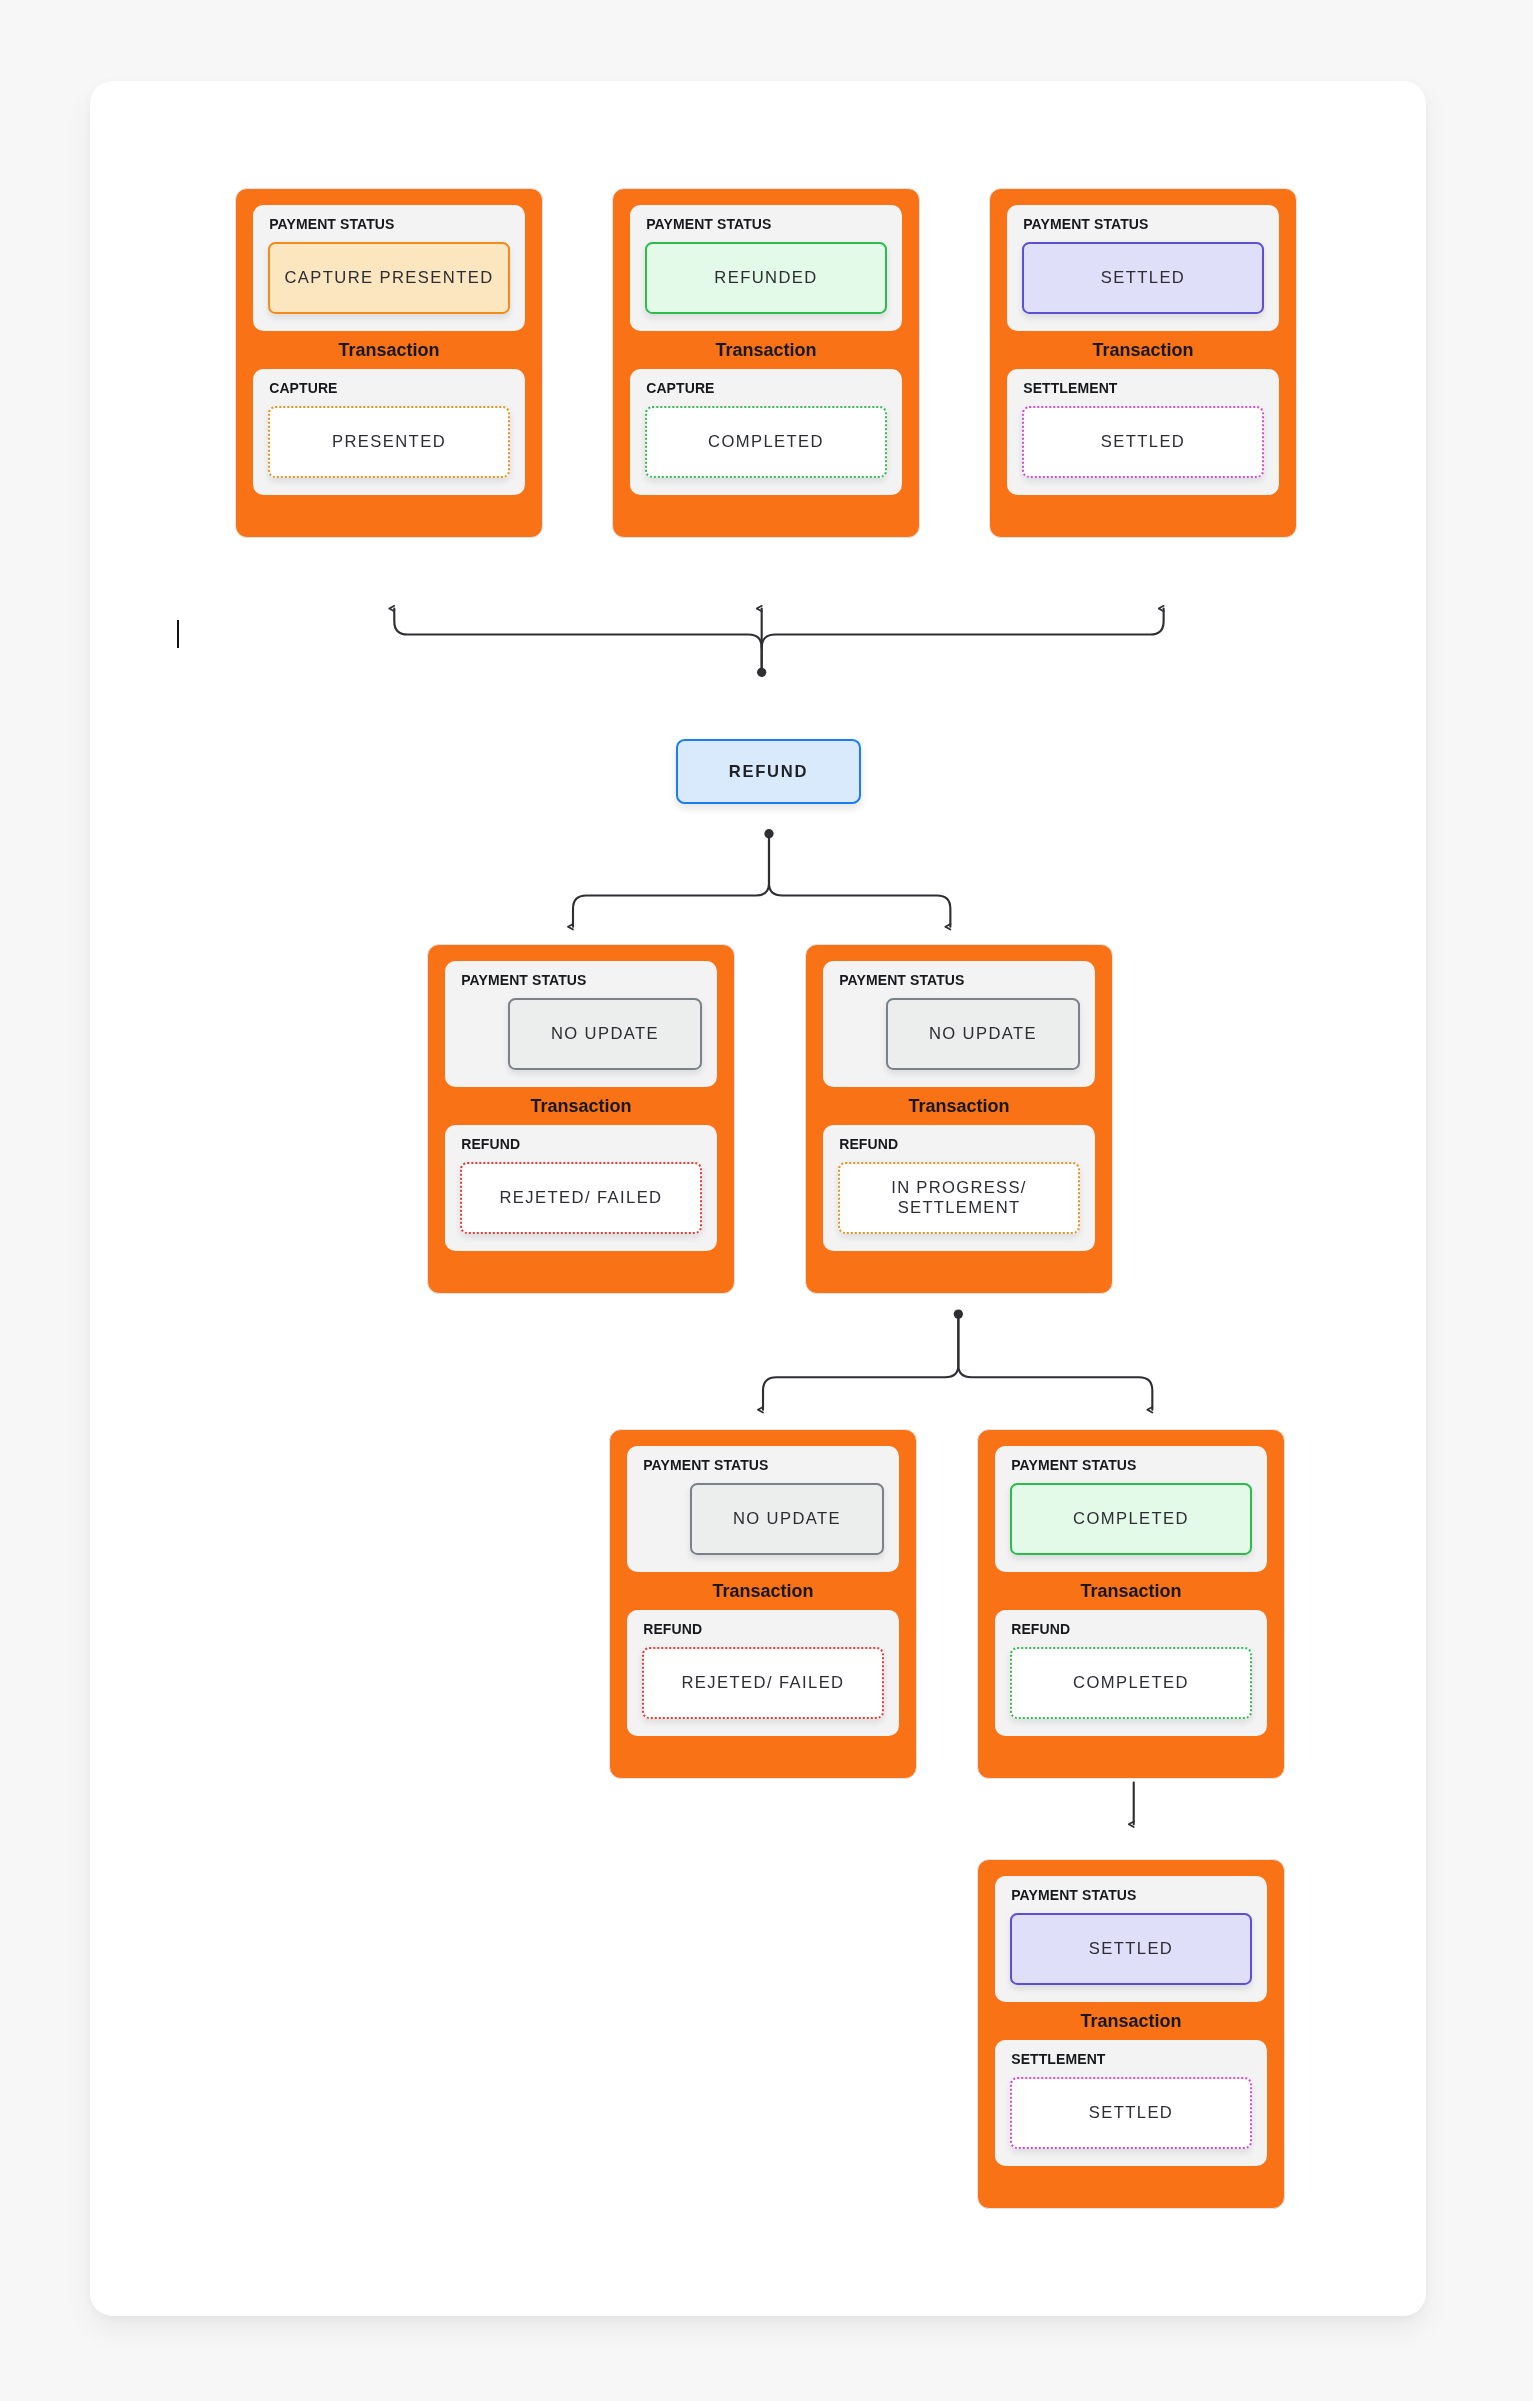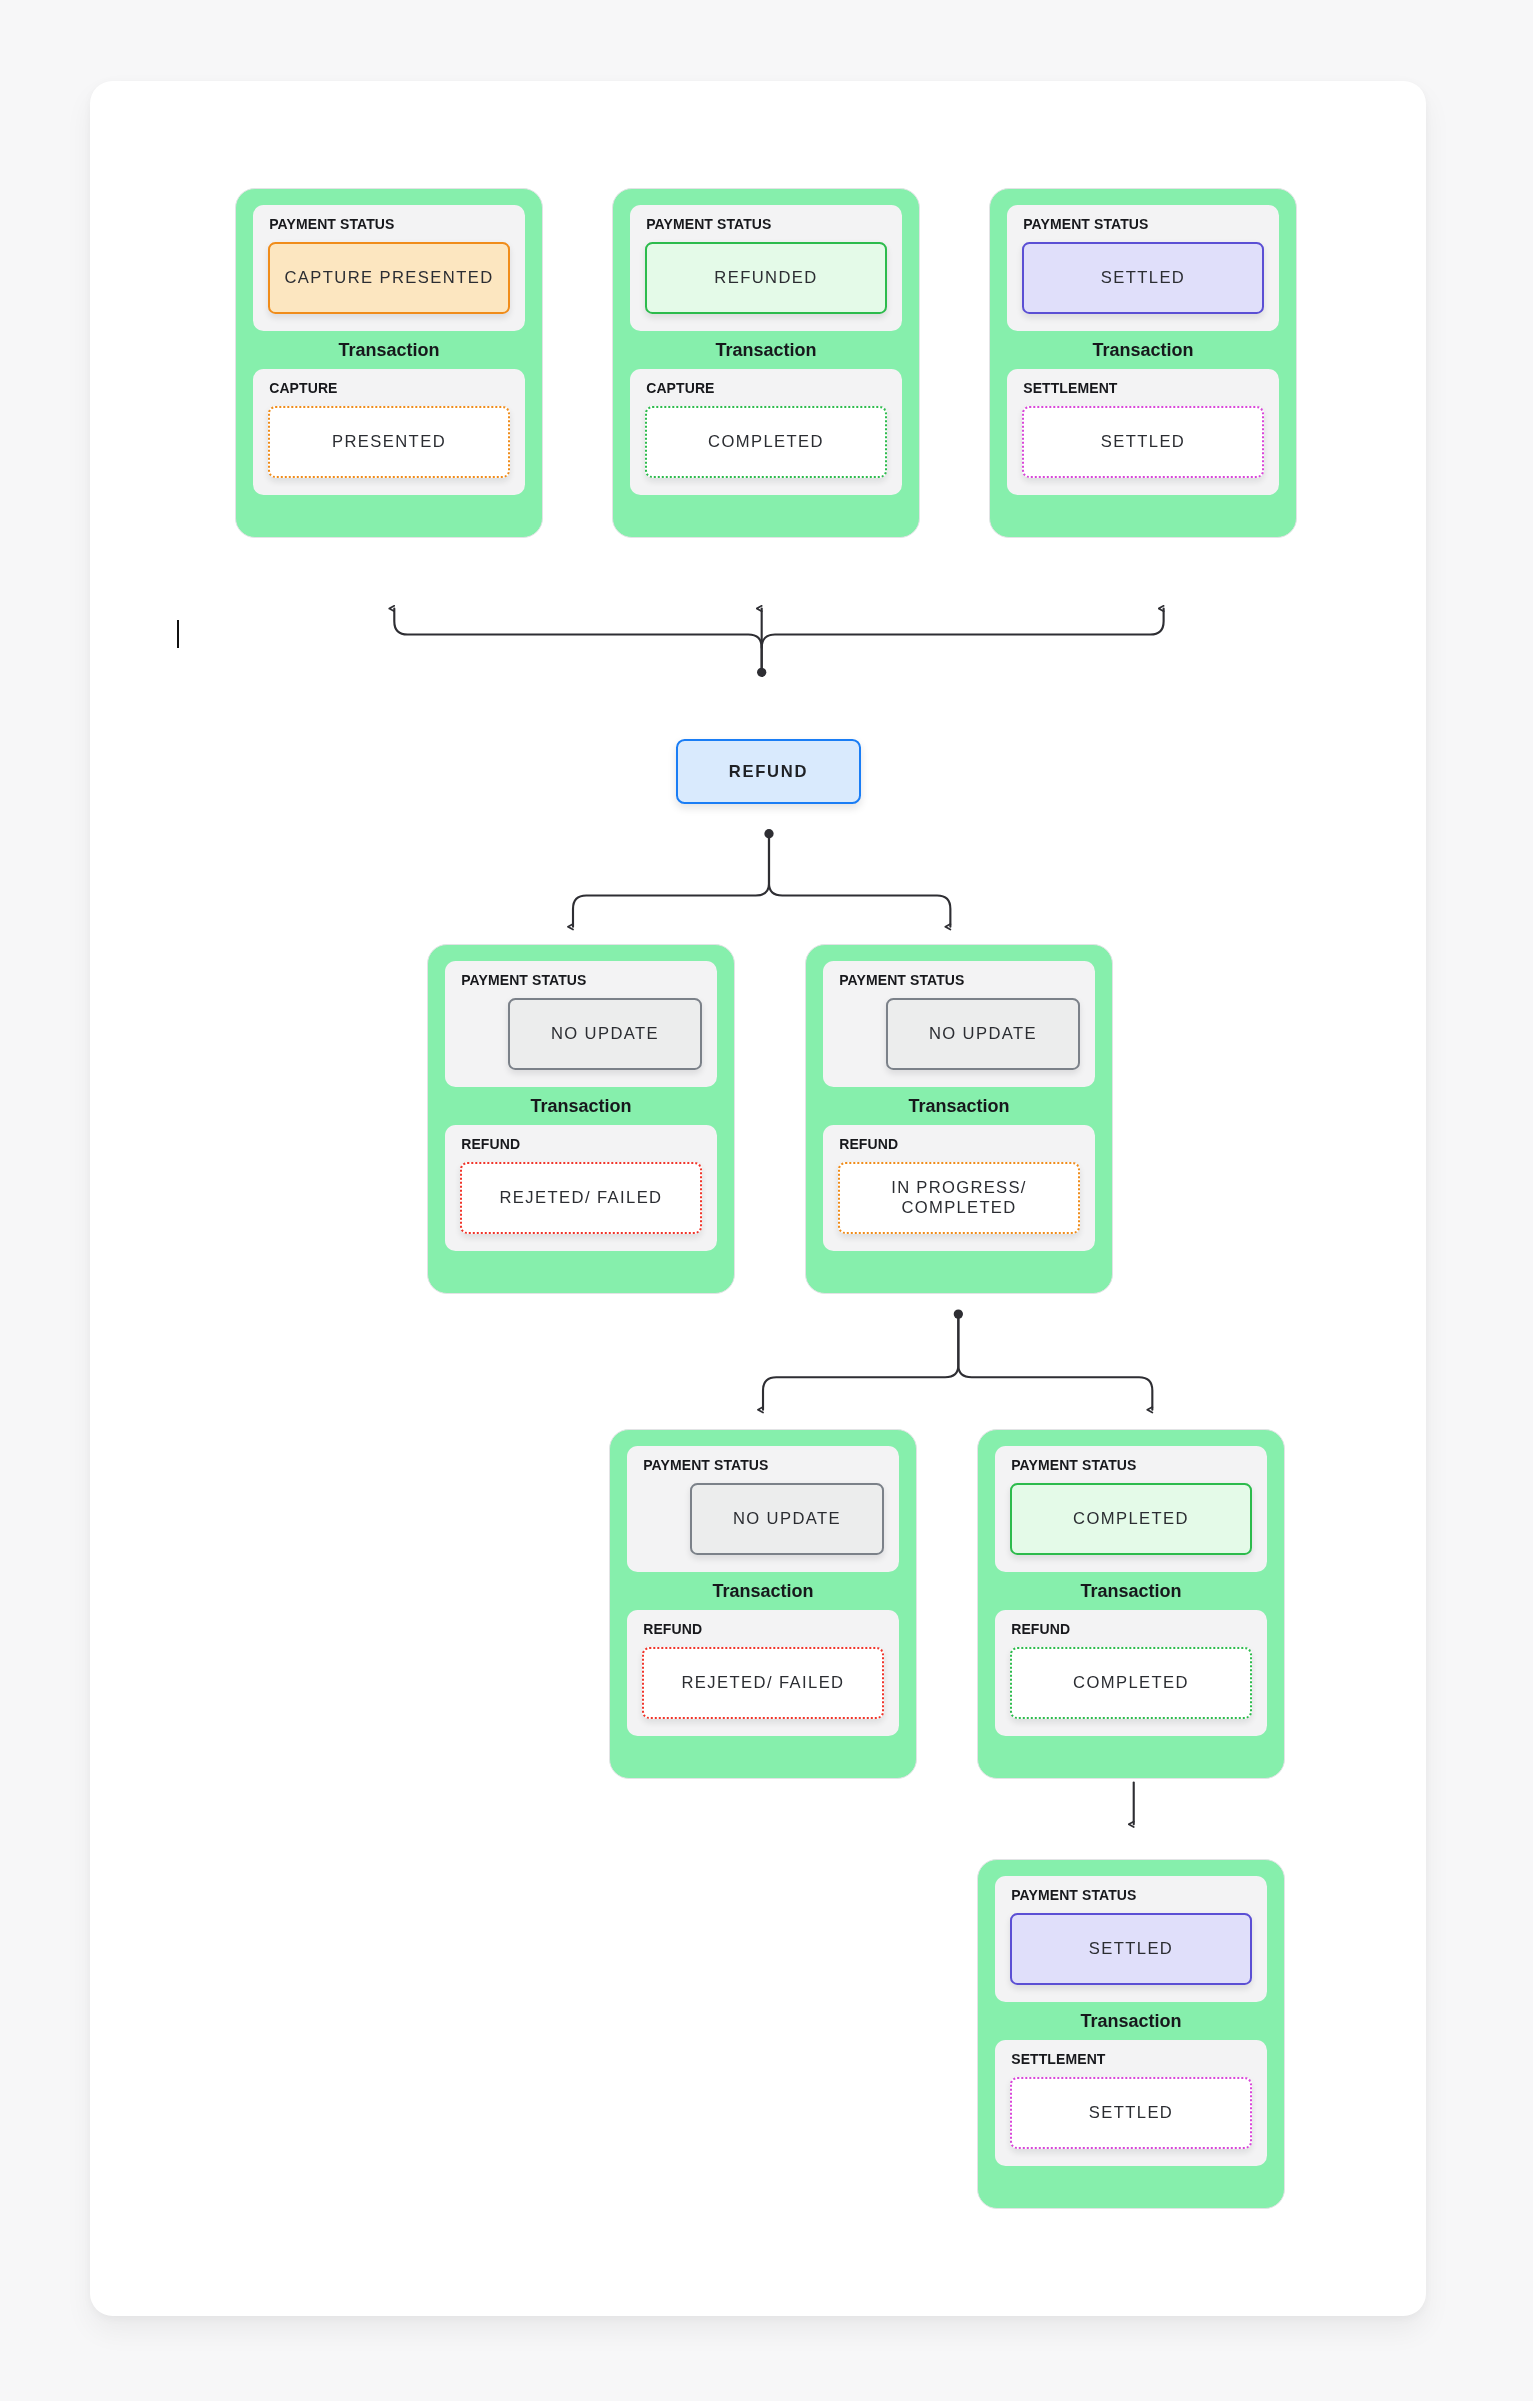--- a/index.html
+++ b/index.html
@@ -24,23 +24,23 @@
     height: 2235px;
     background: #ffffff;
     border-radius: 22.6px;
     box-shadow: 0 14.6px 29px rgba(16, 18, 27, 0.055),
                 0 2.7px 8px rgba(16, 18, 27, 0.035);
   }
 
   
   .flow-card {
     position: absolute;
-    background: #86efac;
+    background: #f97316;
     border: 1.3px solid #e2e3e5;
-    border-radius: 20px;
+    border-radius: 12px;
     box-sizing: border-box;
     padding: 16px 17.3px 17.3px 17.3px;
   }
 
   
   .section {
     background: #f3f3f4;
     border-radius: 10.6px;
     padding: 12px 14.6px 17.3px 14.6px;
     box-sizing: border-box;
@@ -234,21 +234,21 @@
 </div>
 
 <div class="flow-card" style="left:805px; top:944px; width:308px; height:350px;">
   <div class="section">
     <div class="section-label">PAYMENT STATUS</div>
     <div class="chip solid-grey">NO UPDATE</div>
   </div>
   <div class="divider-label">Transaction</div>
   <div class="section">
     <div class="section-label">REFUND</div>
-    <div class="chip dotted dot-orange" style="letter-spacing:1.3px;">IN PROGRESS/ COMPLETED</div>
+    <div class="chip dotted dot-orange" style="letter-spacing:1.3px;">IN PROGRESS/ SETTLEMENT</div>
   </div>
 </div>
 
 <div class="flow-card" style="left:609px; top:1429px; width:308px; height:350px;">
   <div class="section">
     <div class="section-label">PAYMENT STATUS</div>
     <div class="chip solid-grey">NO UPDATE</div>
   </div>
   <div class="divider-label">Transaction</div>
   <div class="section">

